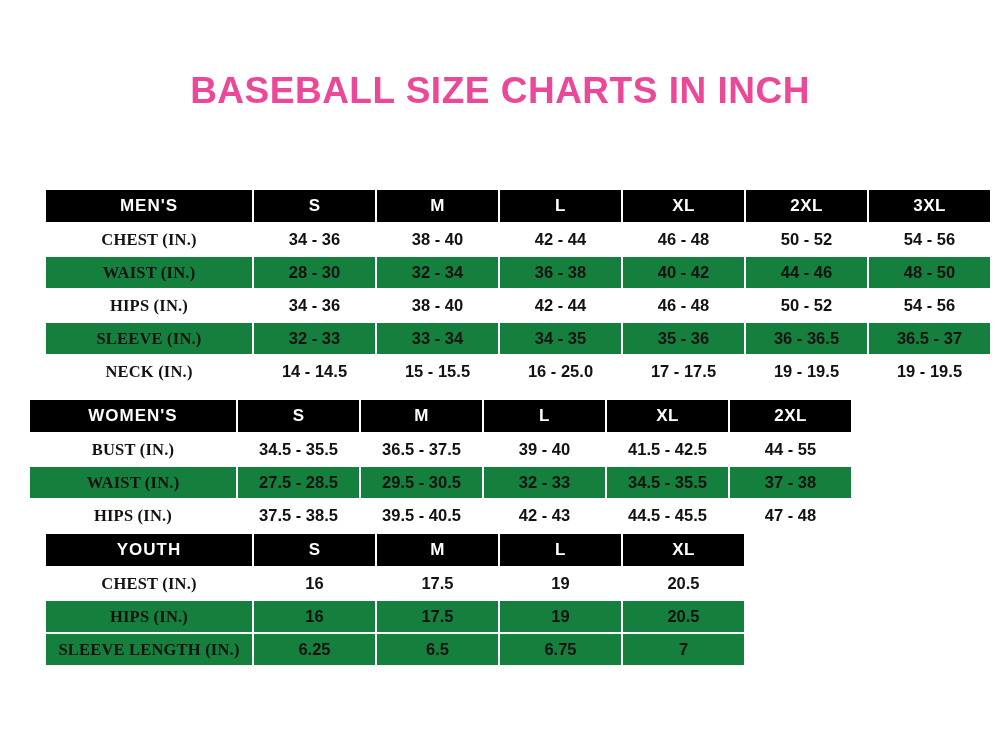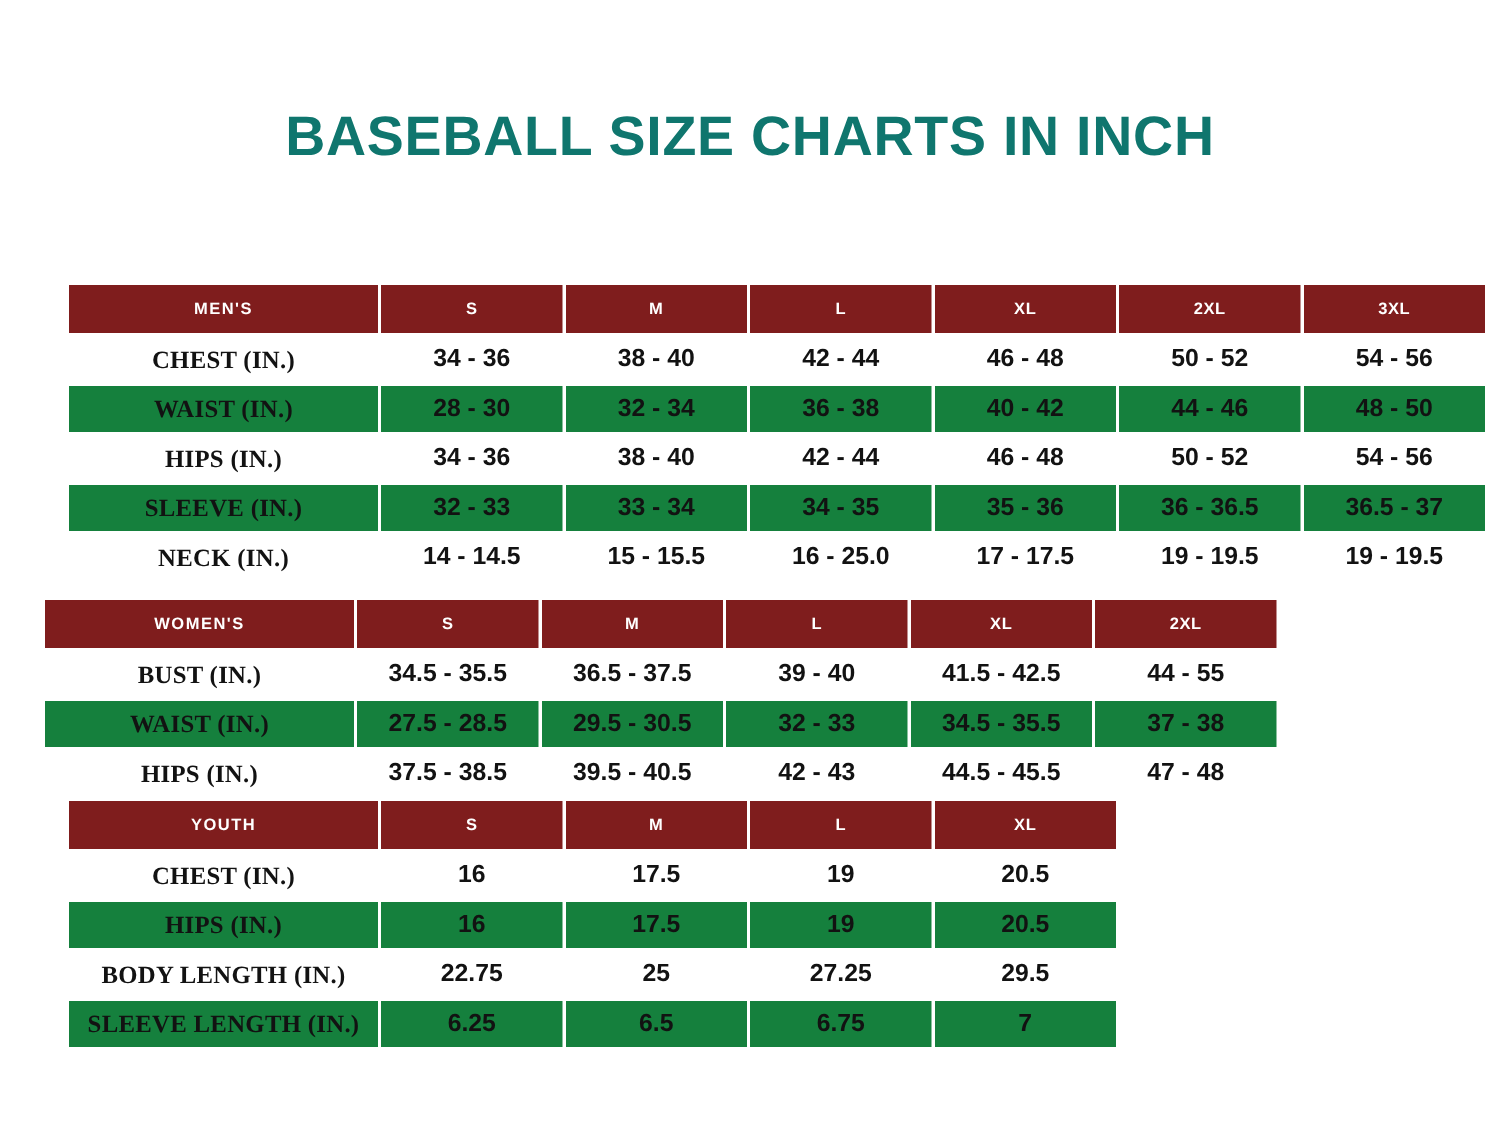--- a/index.html
+++ b/index.html
@@ -23,44 +23,44 @@
   }
   .title {
     position: absolute;
     top: 70px;
     left: 0;
     width: 1000px;
     text-align: center;
     font-size: 37px;
     font-weight: bold;
     letter-spacing: 0.5px;
-    color: #0f766e;
+    color: #ec4899;
   }
 
   table.size-table {
     border-collapse: collapse;
     table-layout: fixed;
     background: #ffffff;
   }
   table.size-table td, table.size-table th {
     border: 2px solid #ffffff;
     text-align: center;
     font-weight: bold;
     font-size: 16.5px;
     color: #121212;
     padding: 0;
     height: 31px;
     line-height: 31px;
     white-space: nowrap;
     overflow: hidden;
   }
   table.size-table thead th {
-    background: #7f1d1d;
+    background: #000000;
     color: #ffffff;
-    font-size: 11px;
+    font-size: 17px;
     letter-spacing: 0.4px;
     height: 32px;
     line-height: 32px;
   }
   table.size-table thead th.rowlabel-head {
     text-align: center;
     letter-spacing: 1px;
   }
   table.size-table tbody tr td.rowlabel {
     background: #ffffff;
@@ -256,27 +256,20 @@
           <td>19</td>
           <td>20.5</td>
         </tr>
         <tr class="even">
           <td class="rowlabel">HIPS (IN.)</td>
           <td>16</td>
           <td>17.5</td>
           <td>19</td>
           <td>20.5</td>
         </tr>
-        <tr class="odd">
-          <td class="rowlabel">BODY LENGTH (IN.)</td>
-          <td>22.75</td>
-          <td>25</td>
-          <td>27.25</td>
-          <td>29.5</td>
-        </tr>
         <tr class="even">
           <td class="rowlabel">SLEEVE LENGTH (IN.)</td>
           <td>6.25</td>
           <td>6.5</td>
           <td>6.75</td>
           <td>7</td>
         </tr>
       </tbody>
     </table>
   </div>

